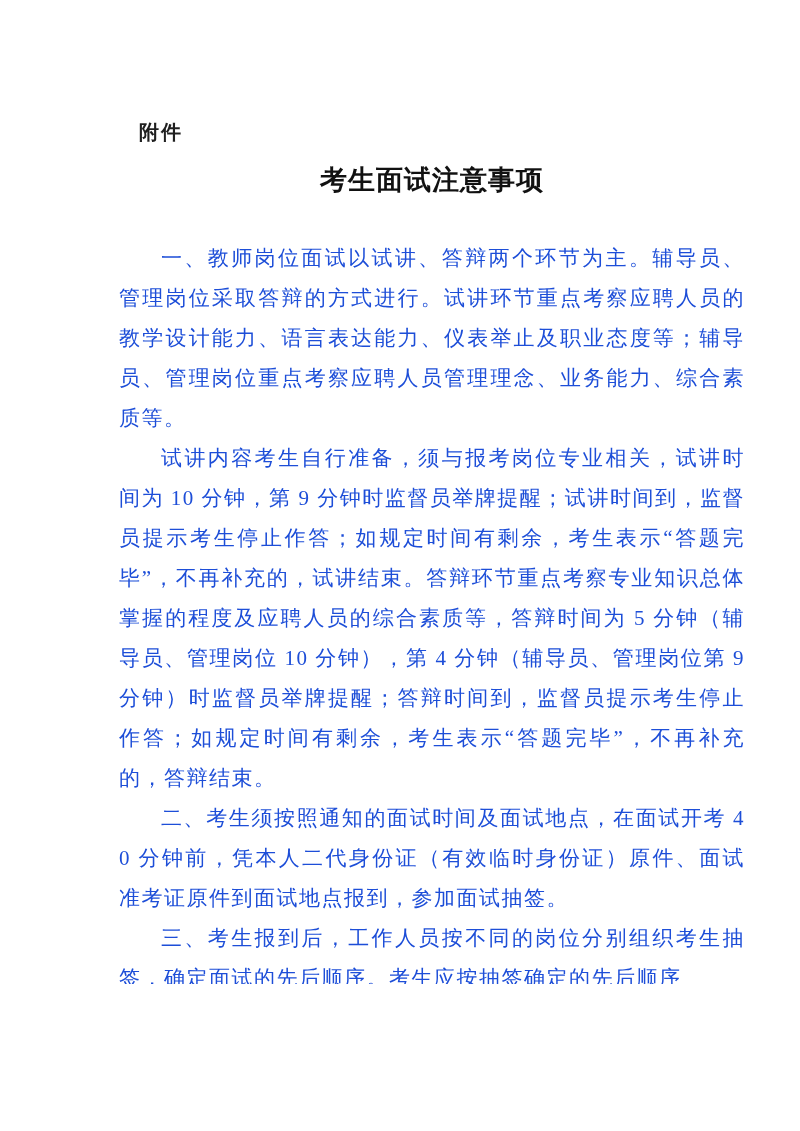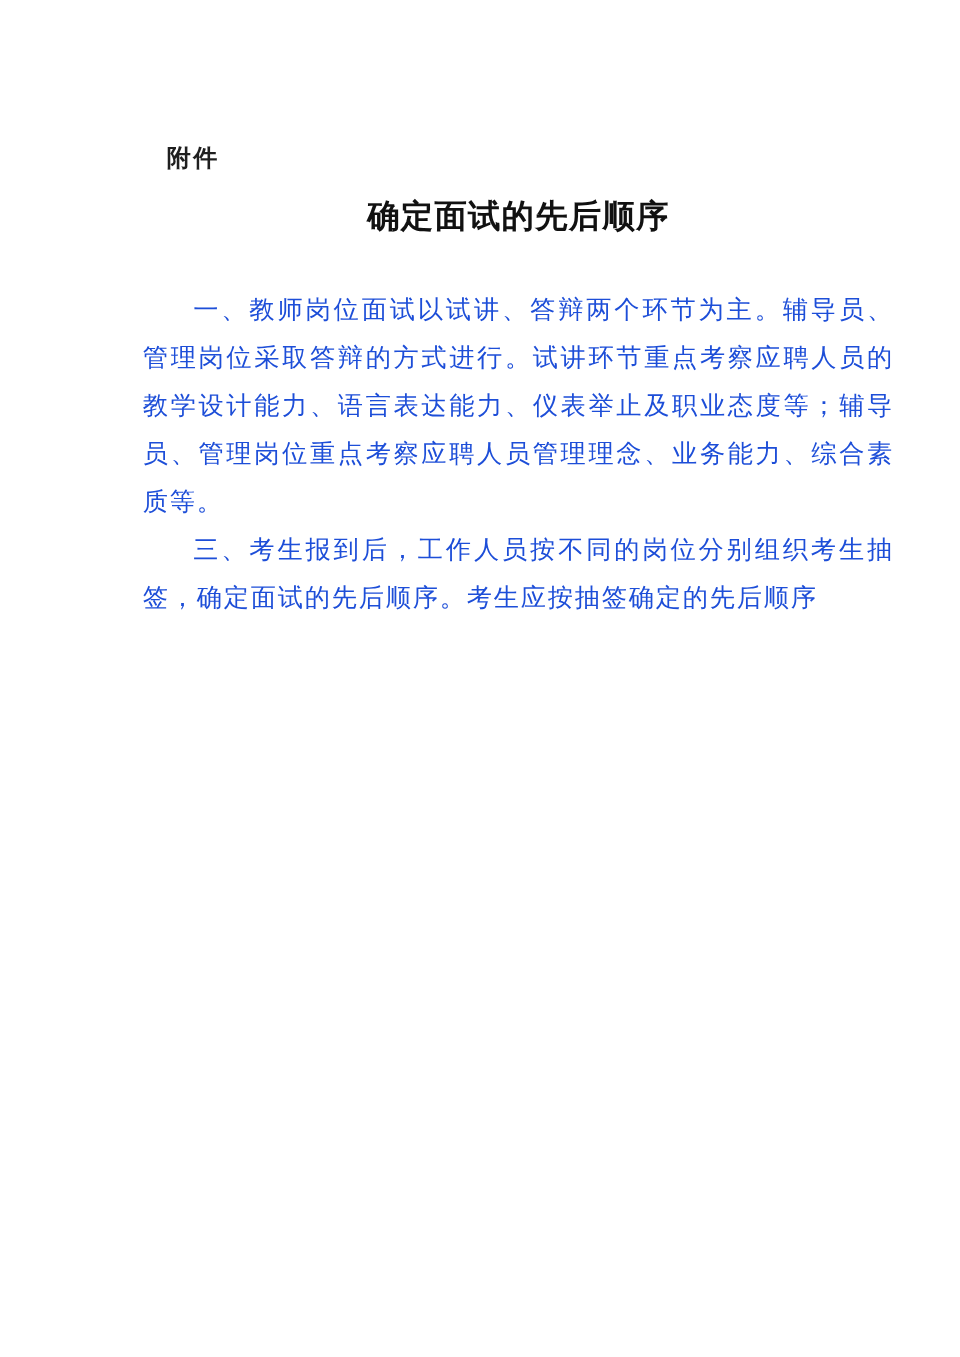--- a/index.html
+++ b/index.html
@@ -60,22 +60,24 @@
     color: #3a3a3a;
   }
 </style>
 </head>
 <body>
 
 <div class="page">
 
   <div class="attachment">附件</div>
 
-  <h1 class="doc-title">确定面试的先后顺序</h1>
+  <h1 class="doc-title">考生面试注意事项</h1>
 
   <div class="doc-body">
     <p>一、教师岗位面试以试讲、答辩两个环节为主。辅导员、管理岗位采取答辩的方式进行。试讲环节重点考察应聘人员的教学设计能力、语言表达能力、仪表举止及职业态度等；辅导员、管理岗位重点考察应聘人员管理理念、业务能力、综合素质等。</p>
+    <p>试讲内容考生自行准备，须与报考岗位专业相关，试讲时间为 10 分钟，第 9 分钟时监督员举牌提醒；试讲时间到，监督员提示考生停止作答；如规定时间有剩余，考生表示“答题完毕”，不再补充的，试讲结束。答辩环节重点考察专业知识总体掌握的程度及应聘人员的综合素质等，答辩时间为 5 分钟（辅导员、管理岗位 10 分钟），第 4 分钟（辅导员、管理岗位第 9 分钟）时监督员举牌提醒；答辩时间到，监督员提示考生停止作答；如规定时间有剩余，考生表示“答题完毕”，不再补充的，答辩结束。</p>
+    <p>二、考生须按照通知的面试时间及面试地点，在面试开考 40 分钟前，凭本人二代身份证（有效临时身份证）原件、面试准考证原件到面试地点报到，参加面试抽签。</p>
     <p>三、考生报到后，工作人员按不同的岗位分别组织考生抽签，确定面试的先后顺序。考生应按抽签确定的先后顺序</p>
   </div>
 
   <div class="footer">第 6 页</div>
 
 </div>
 
 </body></html>

